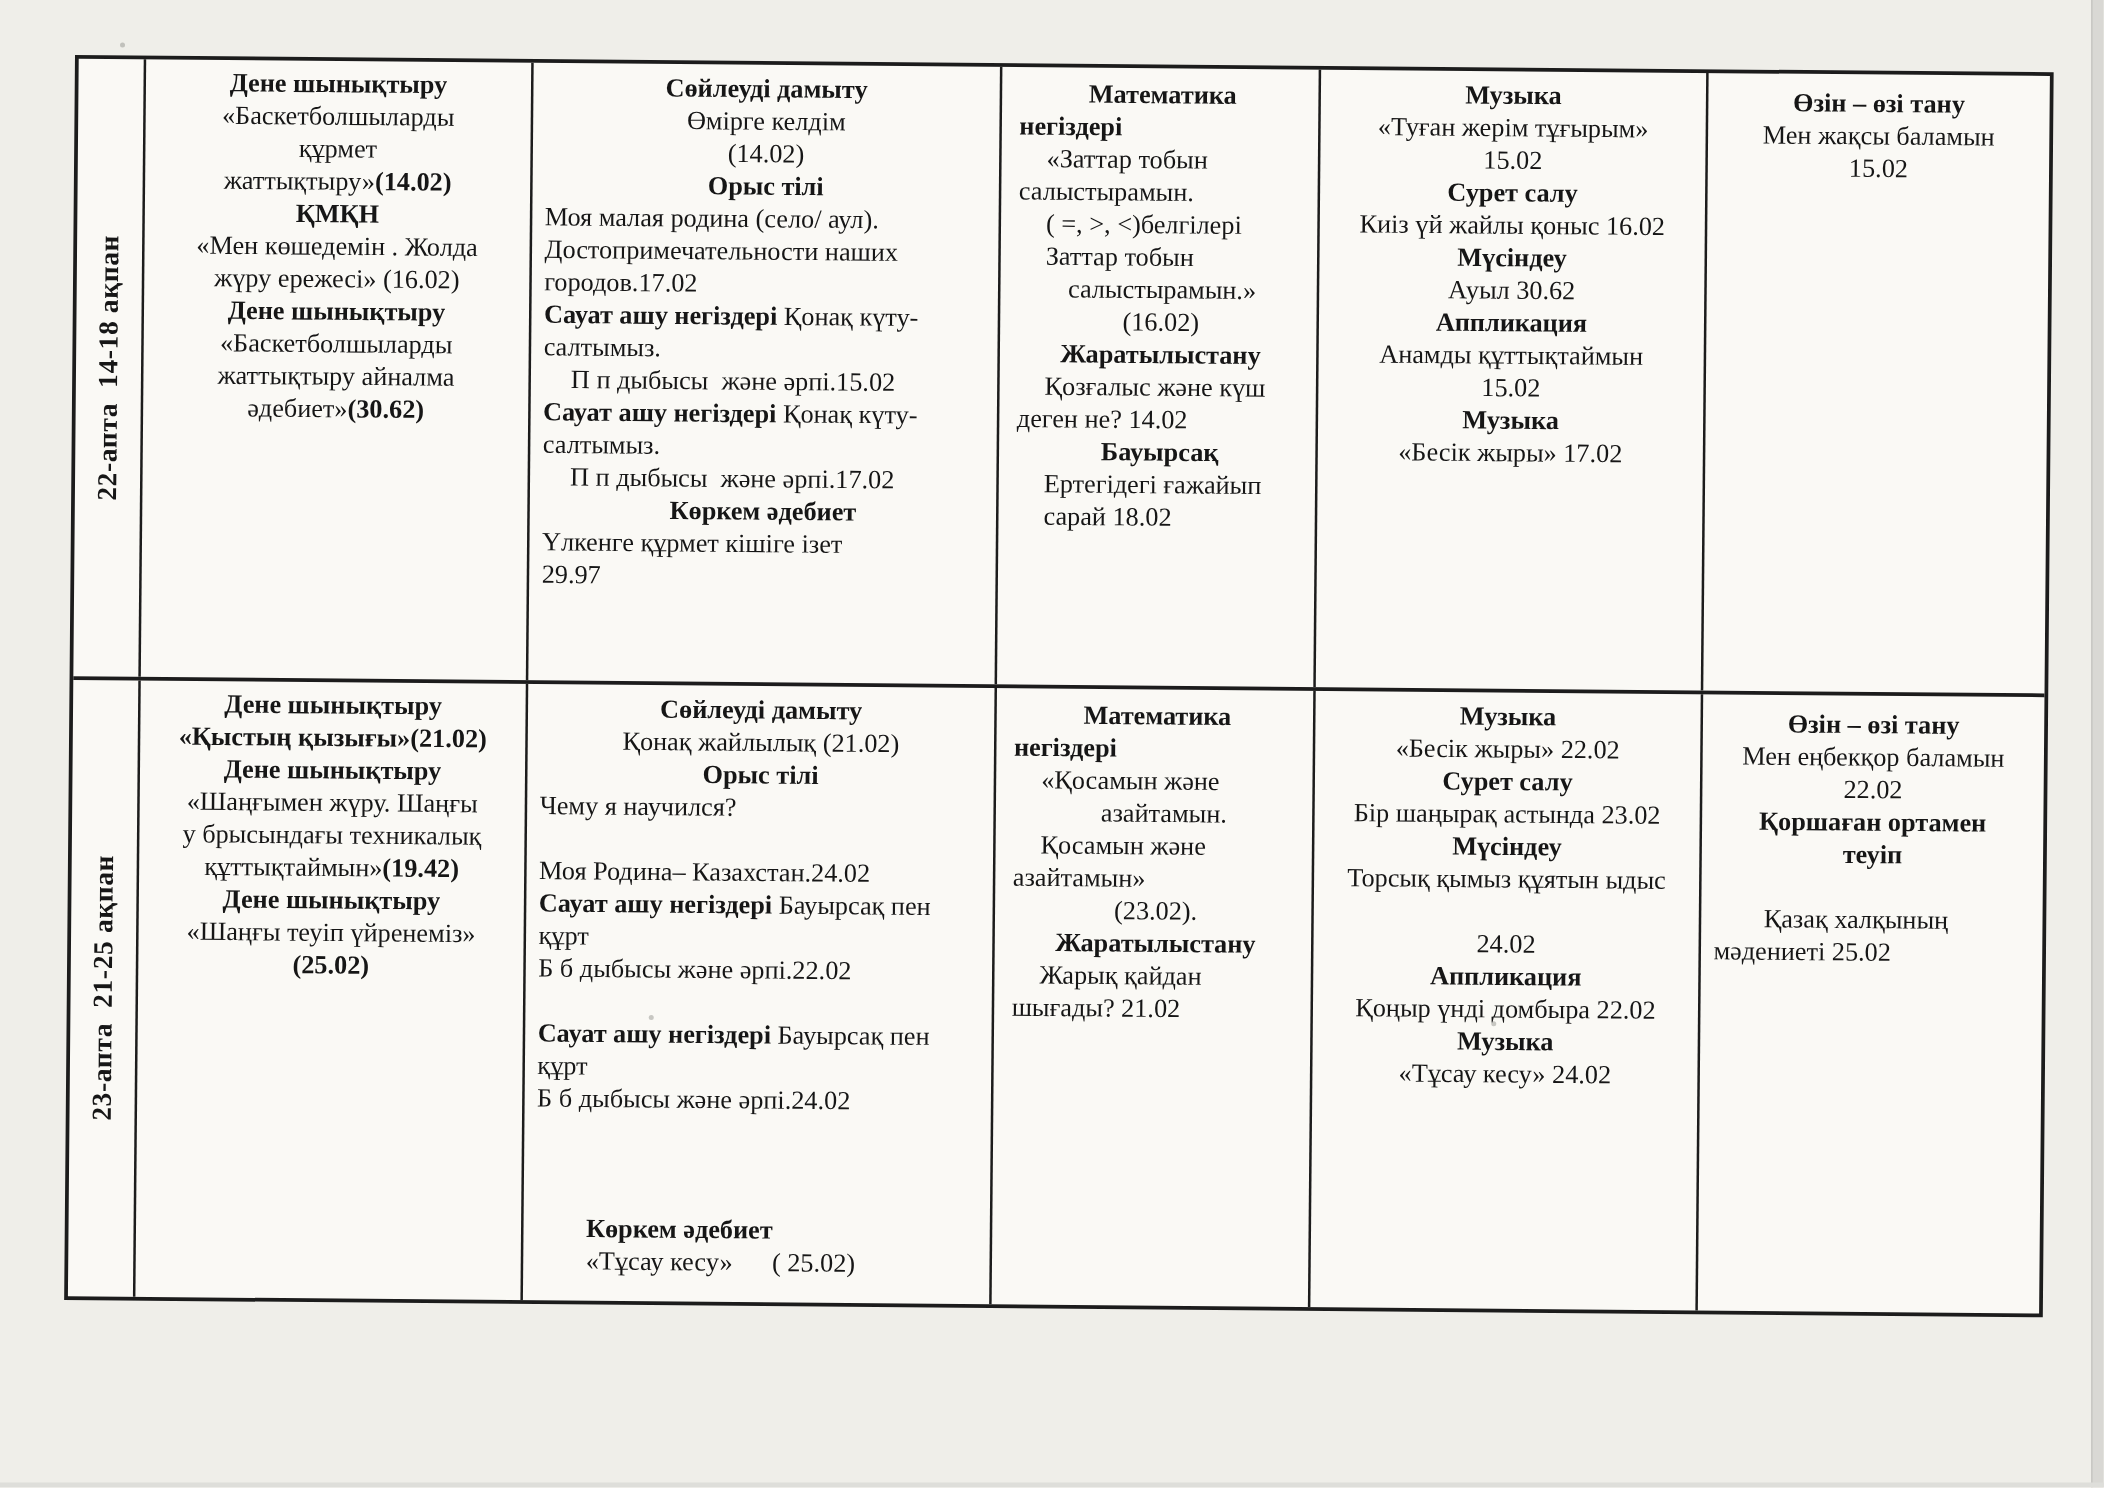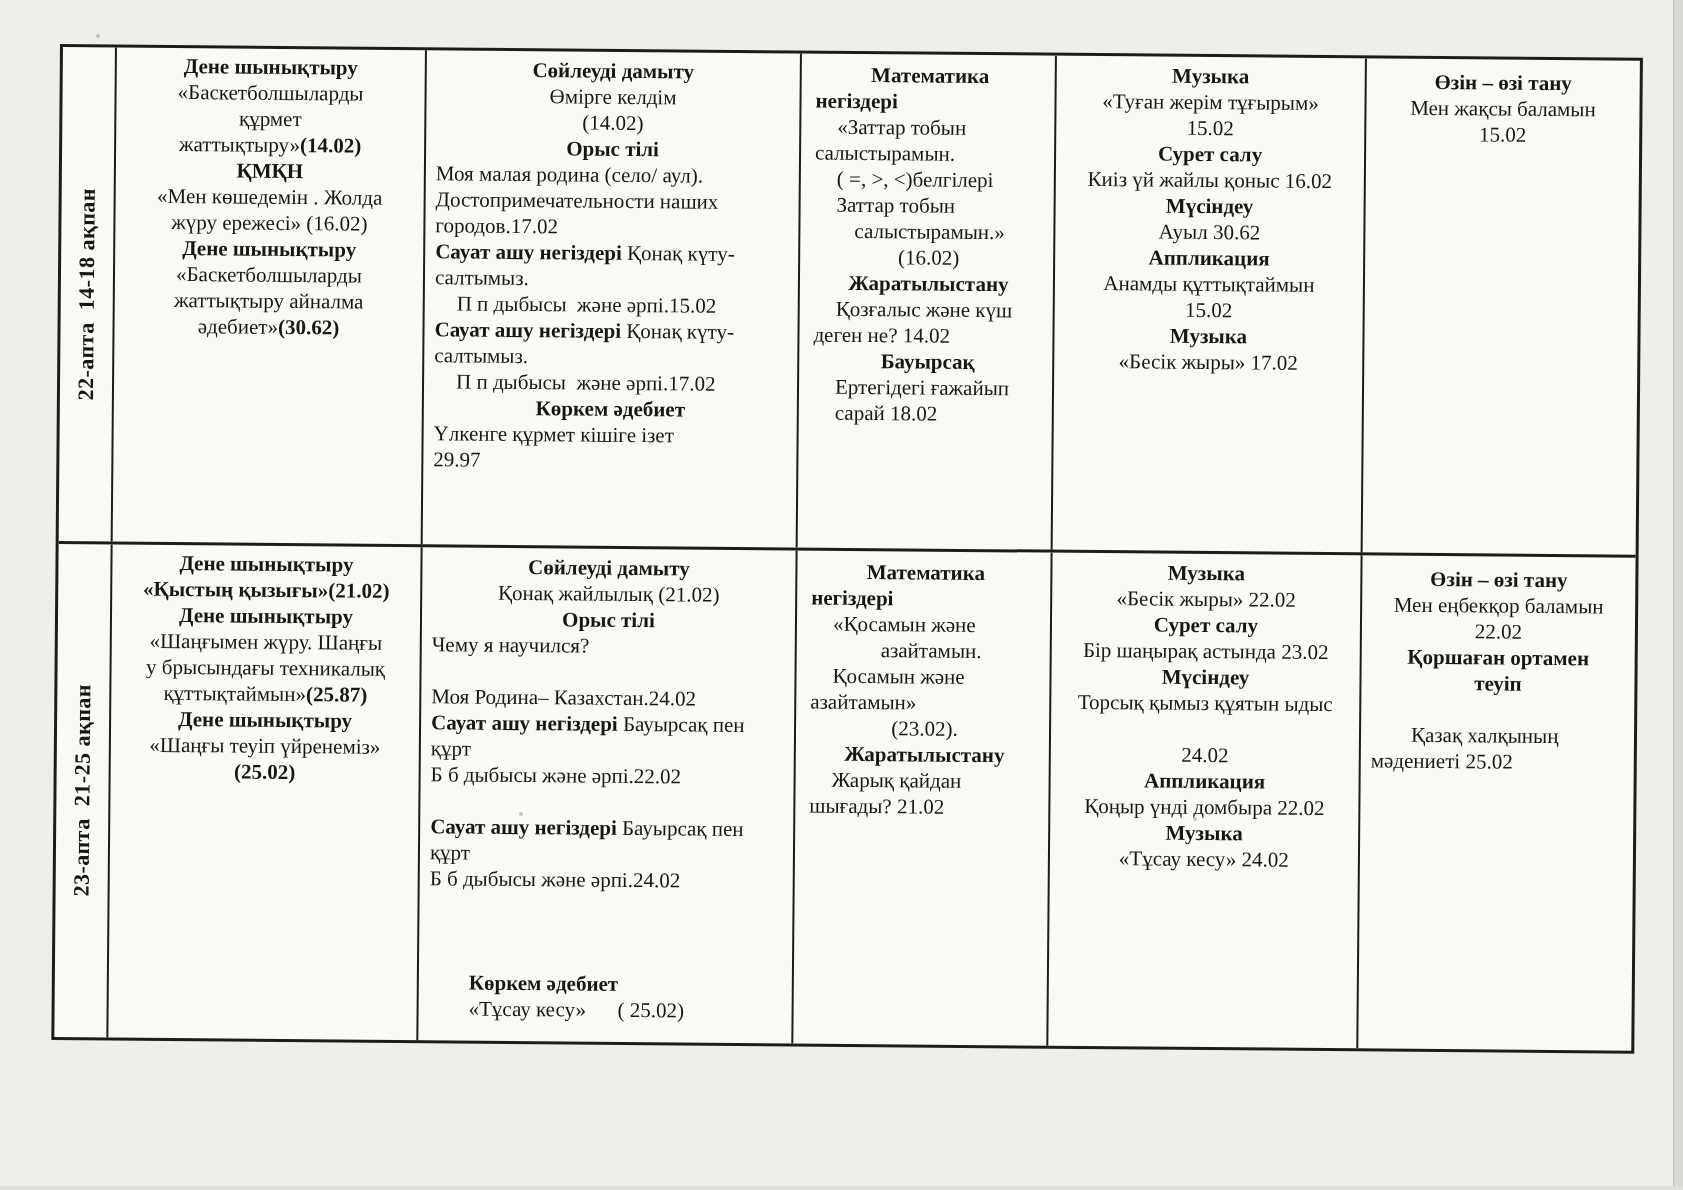--- a/index.html
+++ b/index.html
@@ -124,21 +124,21 @@
       <div class="trow">
         <div class="wcell">
           <span class="wktext">23-апта&nbsp; 21-25 ақпан</span>
         </div>
         <div class="cell col2">
           <div class="line ctr"><span class="b">Дене шынықтыру</span></div>
           <div class="line ctr"><span class="b">«Қыстың қызығы»(21.02)</span></div>
           <div class="line ctr"><span class="b">Дене шынықтыру</span></div>
           <div class="line ctr"><span>«Шаңғымен жүру. Шаңғы</span></div>
           <div class="line ctr"><span>у брысындағы техникалық</span></div>
-          <div class="line ctr"><span>құттықтаймын»</span><span class="b">(25.87)</span></div>
+          <div class="line ctr"><span>құттықтаймын»</span><span class="b">(19.42)</span></div>
           <div class="line ctr"><span class="b">Дене шынықтыру</span></div>
           <div class="line ctr"><span>«Шаңғы теуіп үйренеміз»</span></div>
           <div class="line ctr"><span class="b">(25.02)</span></div>
         </div>
         <div class="cell col3">
           <div class="line ctr"><span class="b">Сөйлеуді дамыту</span></div>
           <div class="line ctr"><span>Қонақ жайлылық (21.02)</span></div>
           <div class="line ctr"><span class="b">Орыс тілі</span></div>
           <div class="line"><span>Чему я научился?</span></div>
           <div class="line gap"><span>&nbsp;</span></div>

